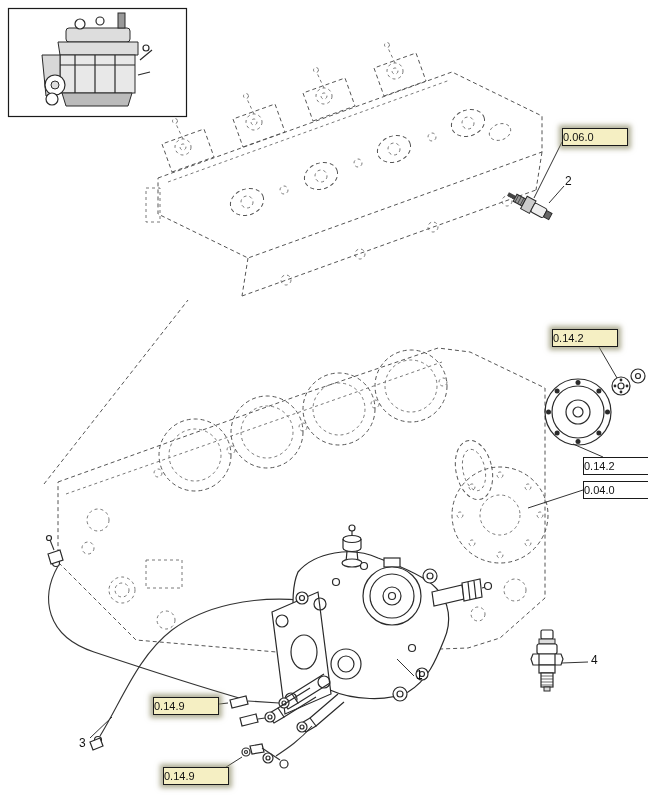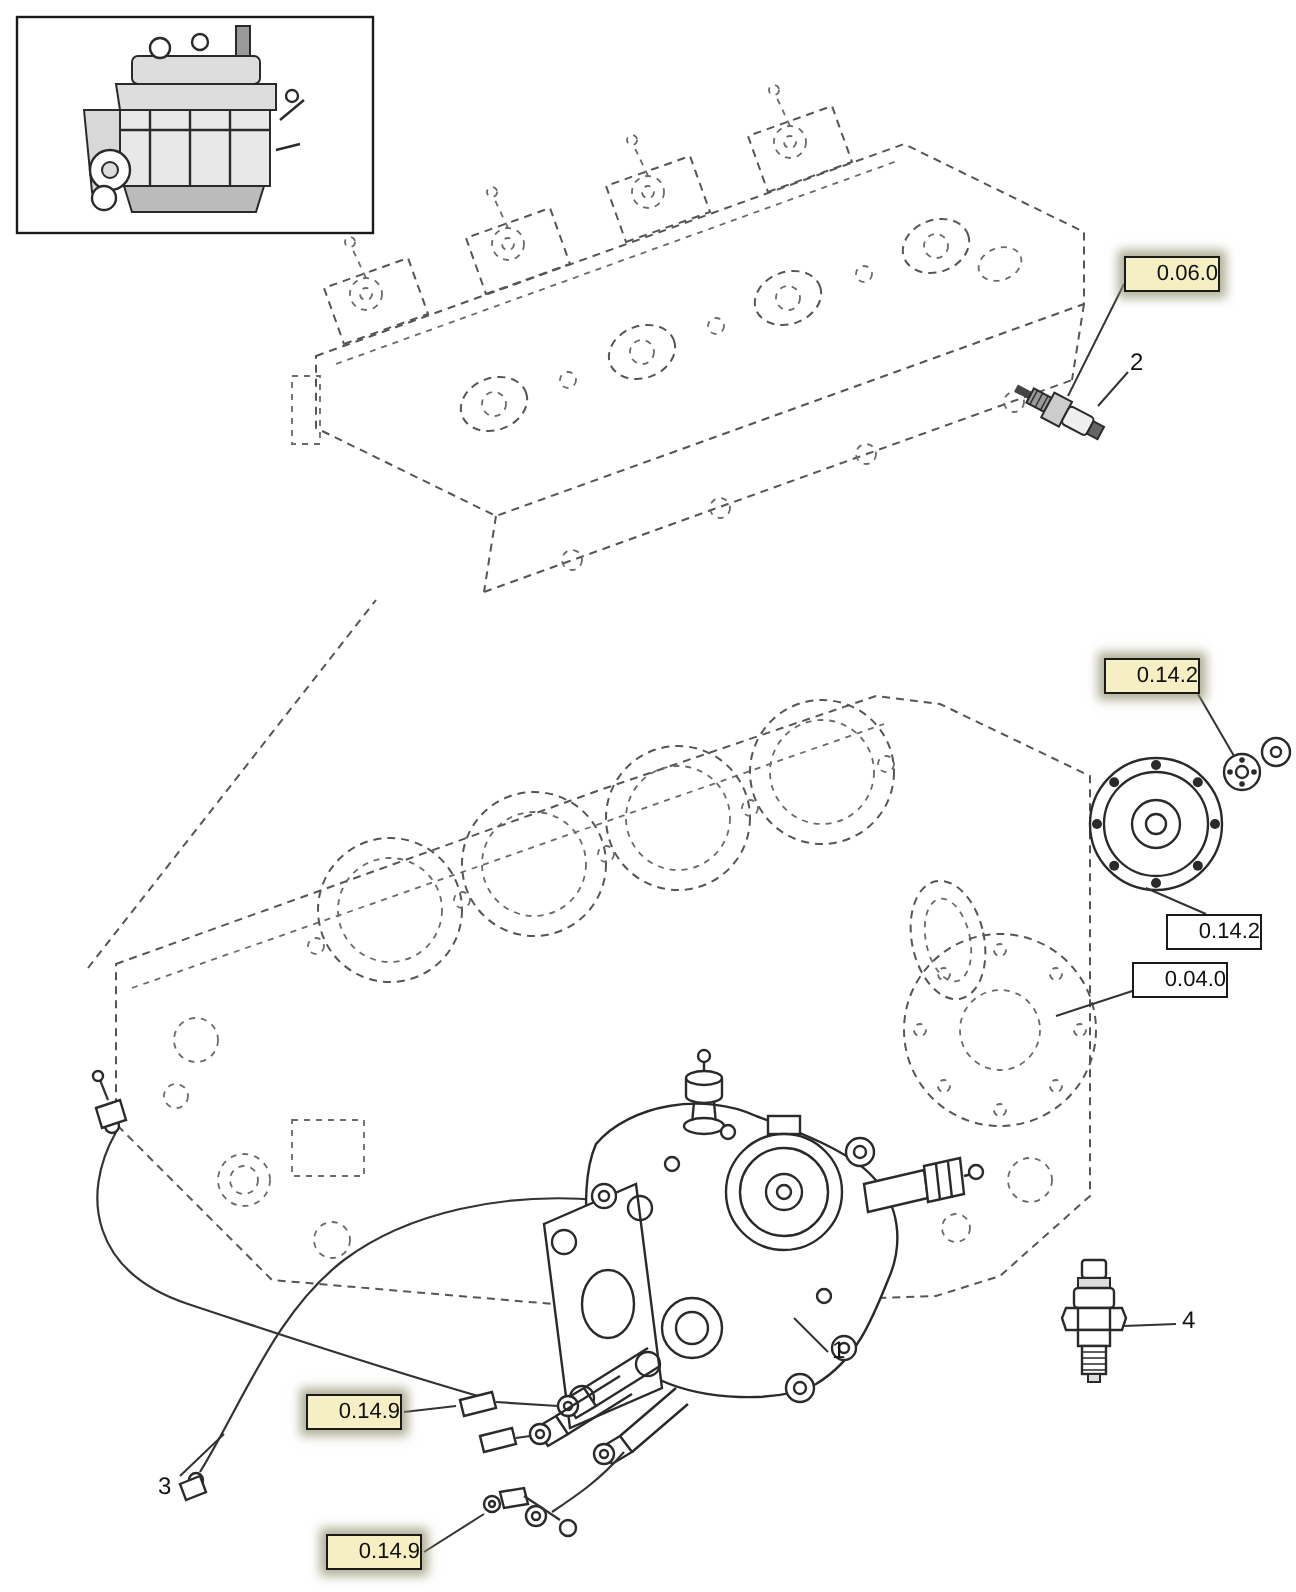--- a/index.html
+++ b/index.html
@@ -1,22 +1,22 @@
 <!DOCTYPE html>
 <html><head>
 <meta charset="utf-8">
 <style>
   html,body{margin:0;padding:0;background:#ffffff;}
   body{width:648px;height:796px;overflow:hidden;font-family:"Liberation Sans",sans-serif;}
   .stage{position:relative;width:648px;height:796px;background:#ffffff;}
   .stage > svg{position:absolute;left:0;top:0;}
   .ref{
-    position:absolute;width:48px;height:18px;box-sizing:border-box;
+    position:absolute;width:66px;height:18px;box-sizing:border-box;
     border:1px solid #1a1a1a;background:#ffffff;color:#111111;
-    font-size:11px;line-height:16px;text-align:right;cursor:pointer;
+    font-size:11px;line-height:16px;text-align:left;cursor:pointer;
   }
   .ref.hl{
     background:#f5efc3;
     box-shadow:0 0 5px 3px rgba(150,148,115,0.75);
   }
   .num{
     position:absolute;font-size:12px;color:#111111;cursor:pointer;
     background:transparent;
   }
   
@@ -281,21 +281,21 @@
     <path d="M212,776 L242,757" class="leader"></path>
   </g>
 </svg>
 
   <div class="ref hl" style="left:562px;top:128px;">0.06.0</div>
 
   <div class="ref hl" style="left:552px;top:329px;">0.14.2</div>
 
   <div class="ref" style="left:583px;top:457px;">0.14.2</div>
 
-  <div class="ref" style="left:566px;top:481px;">0.04.0</div>
+  <div class="ref" style="left:583px;top:481px;">0.04.0</div>
 
   <div class="ref hl" style="left:153px;top:697px;">0.14.9</div>
 
   <div class="ref hl" style="left:163px;top:767px;">0.14.9</div>
 
   <div class="num" style="left:416px;top:668px;">1</div>
 
   <div class="num" style="left:565px;top:174px;">2</div>
 
   <div class="num" style="left:79px;top:736px;">3</div>

